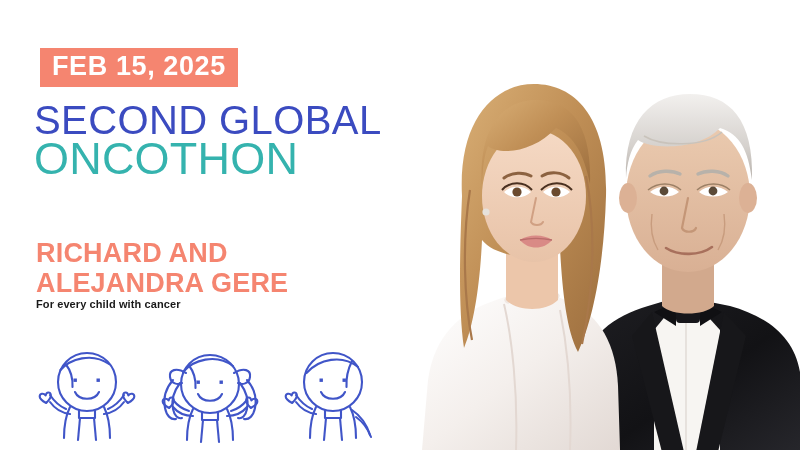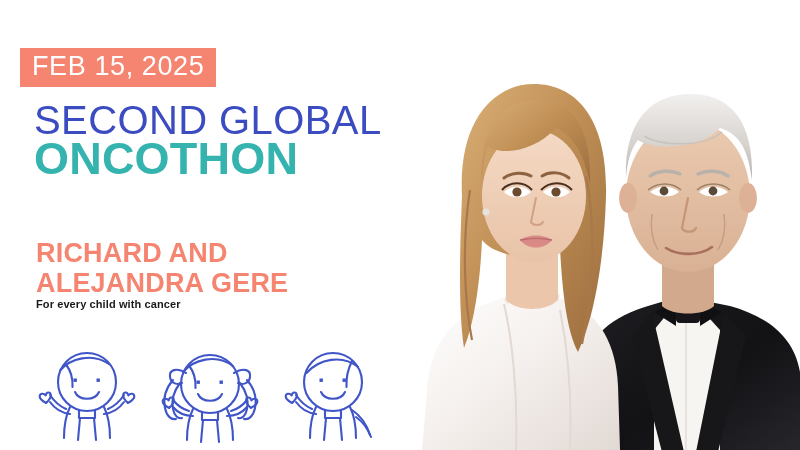--- a/index.html
+++ b/index.html
@@ -46,46 +46,46 @@
     font-weight: bold;
     color: #1a1a1a;
     letter-spacing: .1px;
     white-space: nowrap;
   }
   .siop-logo { display: block; }
 
   
   .date-badge {
     position: absolute;
-    left: 20px; top: 48px;
+    left: 40px; top: 48px;
     padding: 5px 12px 7px 12px;
     background: var(--coral);
     color: #ffffff;
     font-size: 27px;
-    font-weight: normal;
+    font-weight: bold;
     letter-spacing: .6px;
     line-height: 1;
     white-space: nowrap;
   }
 
   .headline-1 {
     position: absolute;
     left: 34px; top: 100px;
     font-size: 40px;
     font-weight: normal;
     color: var(--blue);
     letter-spacing: .4px;
     line-height: 1;
     white-space: nowrap;
   }
   .headline-2 {
     position: absolute;
     left: 34px; top: 136px;
     font-size: 45px;
-    font-weight: bold;
+    font-weight: normal;
     color: var(--teal);
     letter-spacing: .2px;
     line-height: 1;
     white-space: nowrap;
   }
 
   .names {
     position: absolute;
     left: 36px; top: 238px;
     font-size: 27px;

